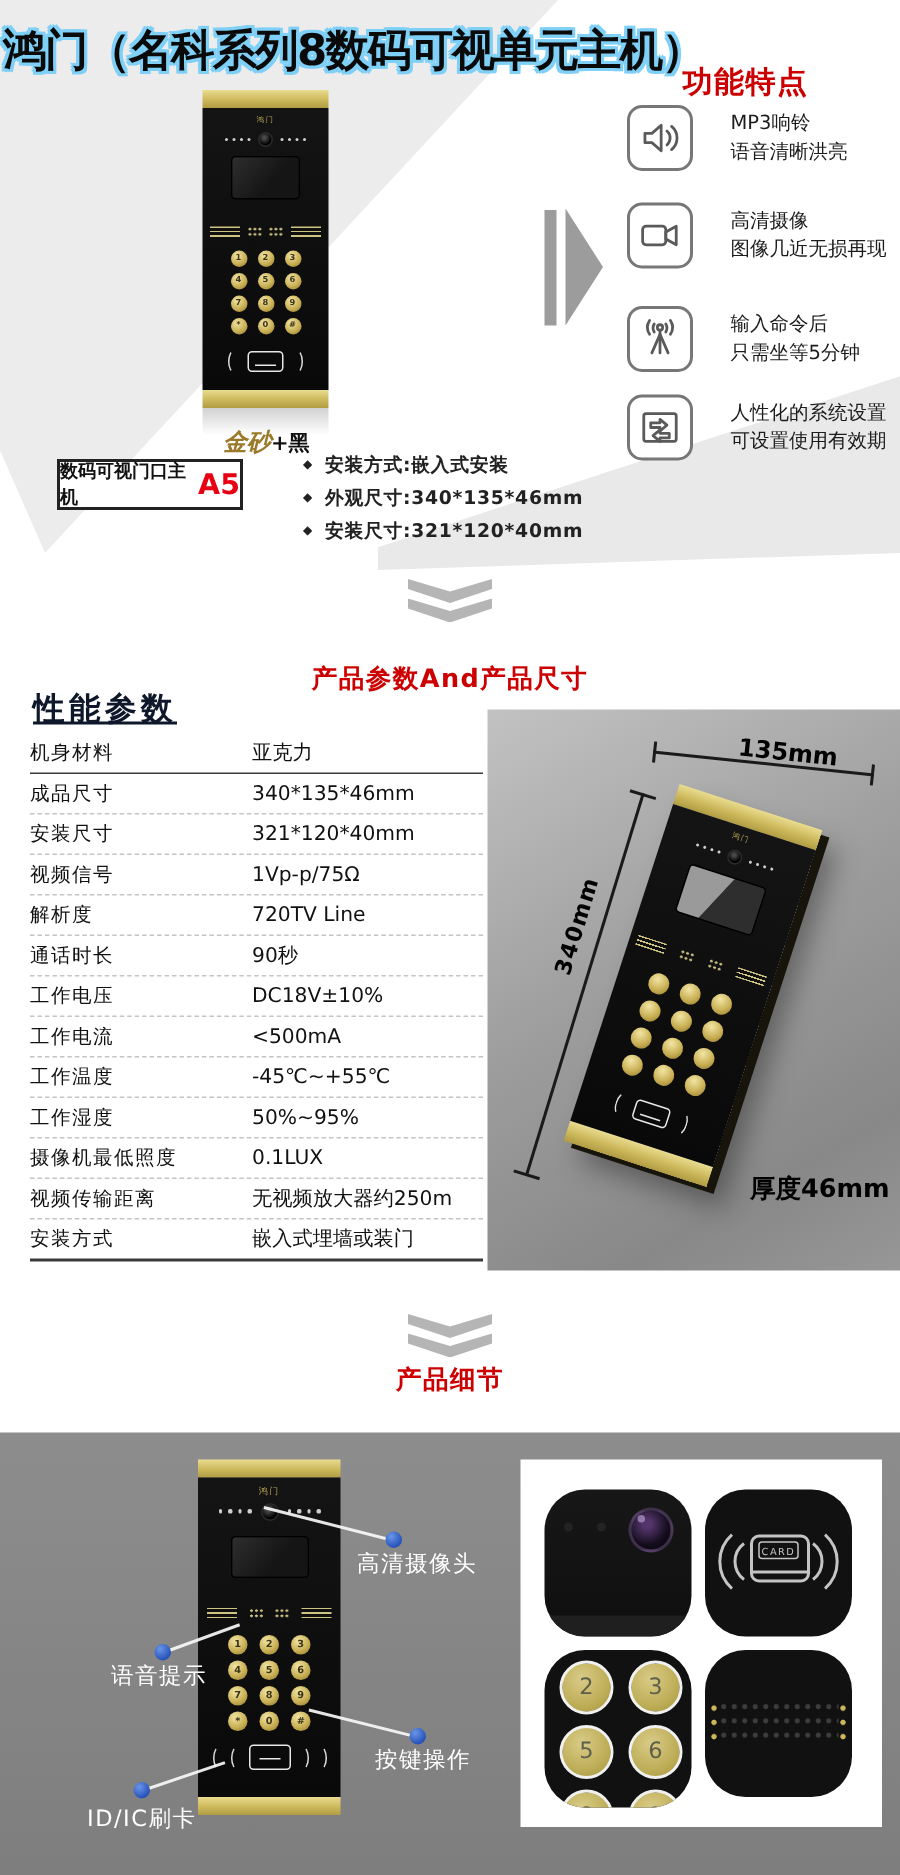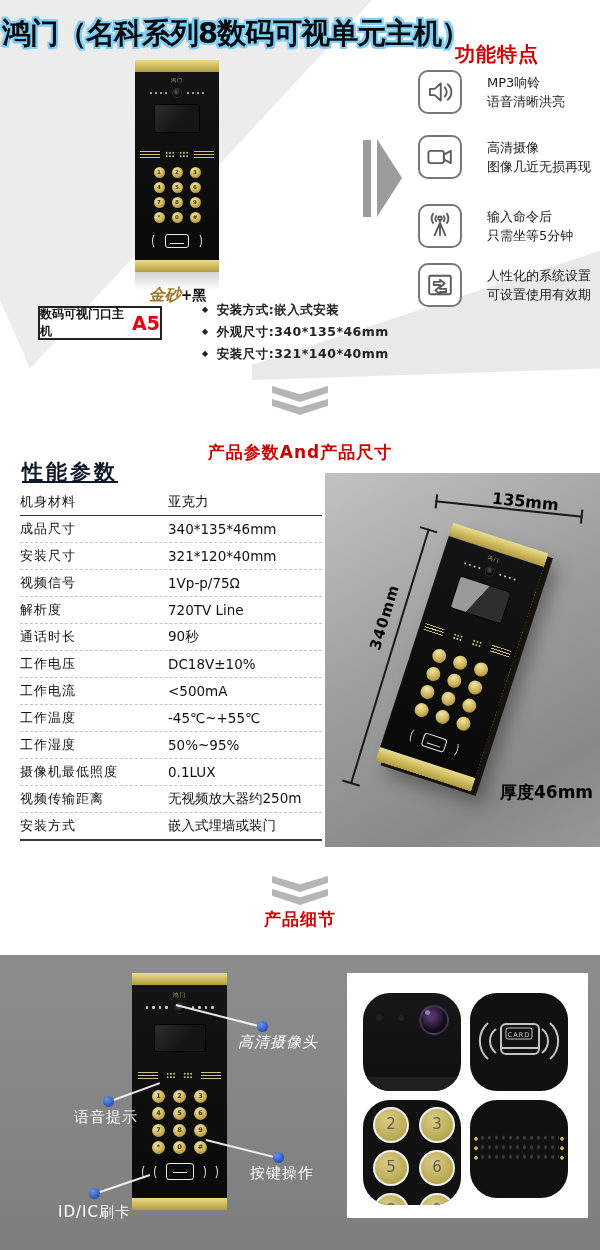--- a/index.html
+++ b/index.html
@@ -198,21 +198,21 @@
     <span class="gold">金砂</span><span class="black">+黑</span>
   </div>
 
   <div class="model-box">
     <span class="lbl">数码可视门口主机</span>
     <span class="code">A5</span>
   </div>
 
   <div class="bullet" style="top:302px;">安装方式:嵌入式安装</div>
   <div class="bullet" style="top:324px;">外观尺寸:340*135*46mm</div>
-  <div class="bullet" style="top:346px;">安装尺寸:321*140*40mm</div>
+  <div class="bullet" style="top:346px;">安装尺寸:321*120*40mm</div>
 
   <div class="arrow-bar"></div>
   <div class="arrow-tri"></div>
 
   <div class="features-heading">功能特点</div>
 
   <div class="feature" style="top:70px;">
     <div class="f-icon">
       <svg width="34" height="34" viewBox="0 0 44 44">
         <path d="M9 18 v8 h6 l8 7 V11 l-8 7 z"></path>
@@ -447,21 +447,21 @@
   <div class="ann-line" style="left:176px;top:1004px;width:89px;transform:rotate(14.3deg);"></div>
   <div class="ann-line" style="left:108px;top:1101px;width:55px;transform:rotate(-20deg);"></div>
   <div class="ann-line" style="left:206px;top:1139px;width:74px;transform:rotate(14deg);"></div>
   <div class="ann-line" style="left:94px;top:1193px;width:59px;transform:rotate(-18.7deg);"></div>
 
   <div class="ann-dot" style="left:257px;top:1021px;"></div>
   <div class="ann-dot" style="left:103px;top:1096px;"></div>
   <div class="ann-dot" style="left:273px;top:1152px;"></div>
   <div class="ann-dot" style="left:89px;top:1188px;"></div>
 
-  <div class="ann-label" style="left:238px;top:1033px;font-style:italic;">高清摄像头</div>
+  <div class="ann-label" style="left:238px;top:1033px;">高清摄像头</div>
   <div class="ann-label" style="left:74px;top:1108px;">语音提示</div>
   <div class="ann-label" style="left:250px;top:1164px;">按键操作</div>
   <div class="ann-label" style="left:58px;top:1203px;">ID/IC刷卡</div>
 
   <div class="detail-panel">
 
     <div class="tile" style="left:16px;top:20px;background:linear-gradient(180deg,#171717,#0f0f0f);">
       <span class="cam-dot" style="left:13px;"></span>
       <span class="cam-dot" style="left:35px;"></span>
       <span class="cam-lens"></span>

